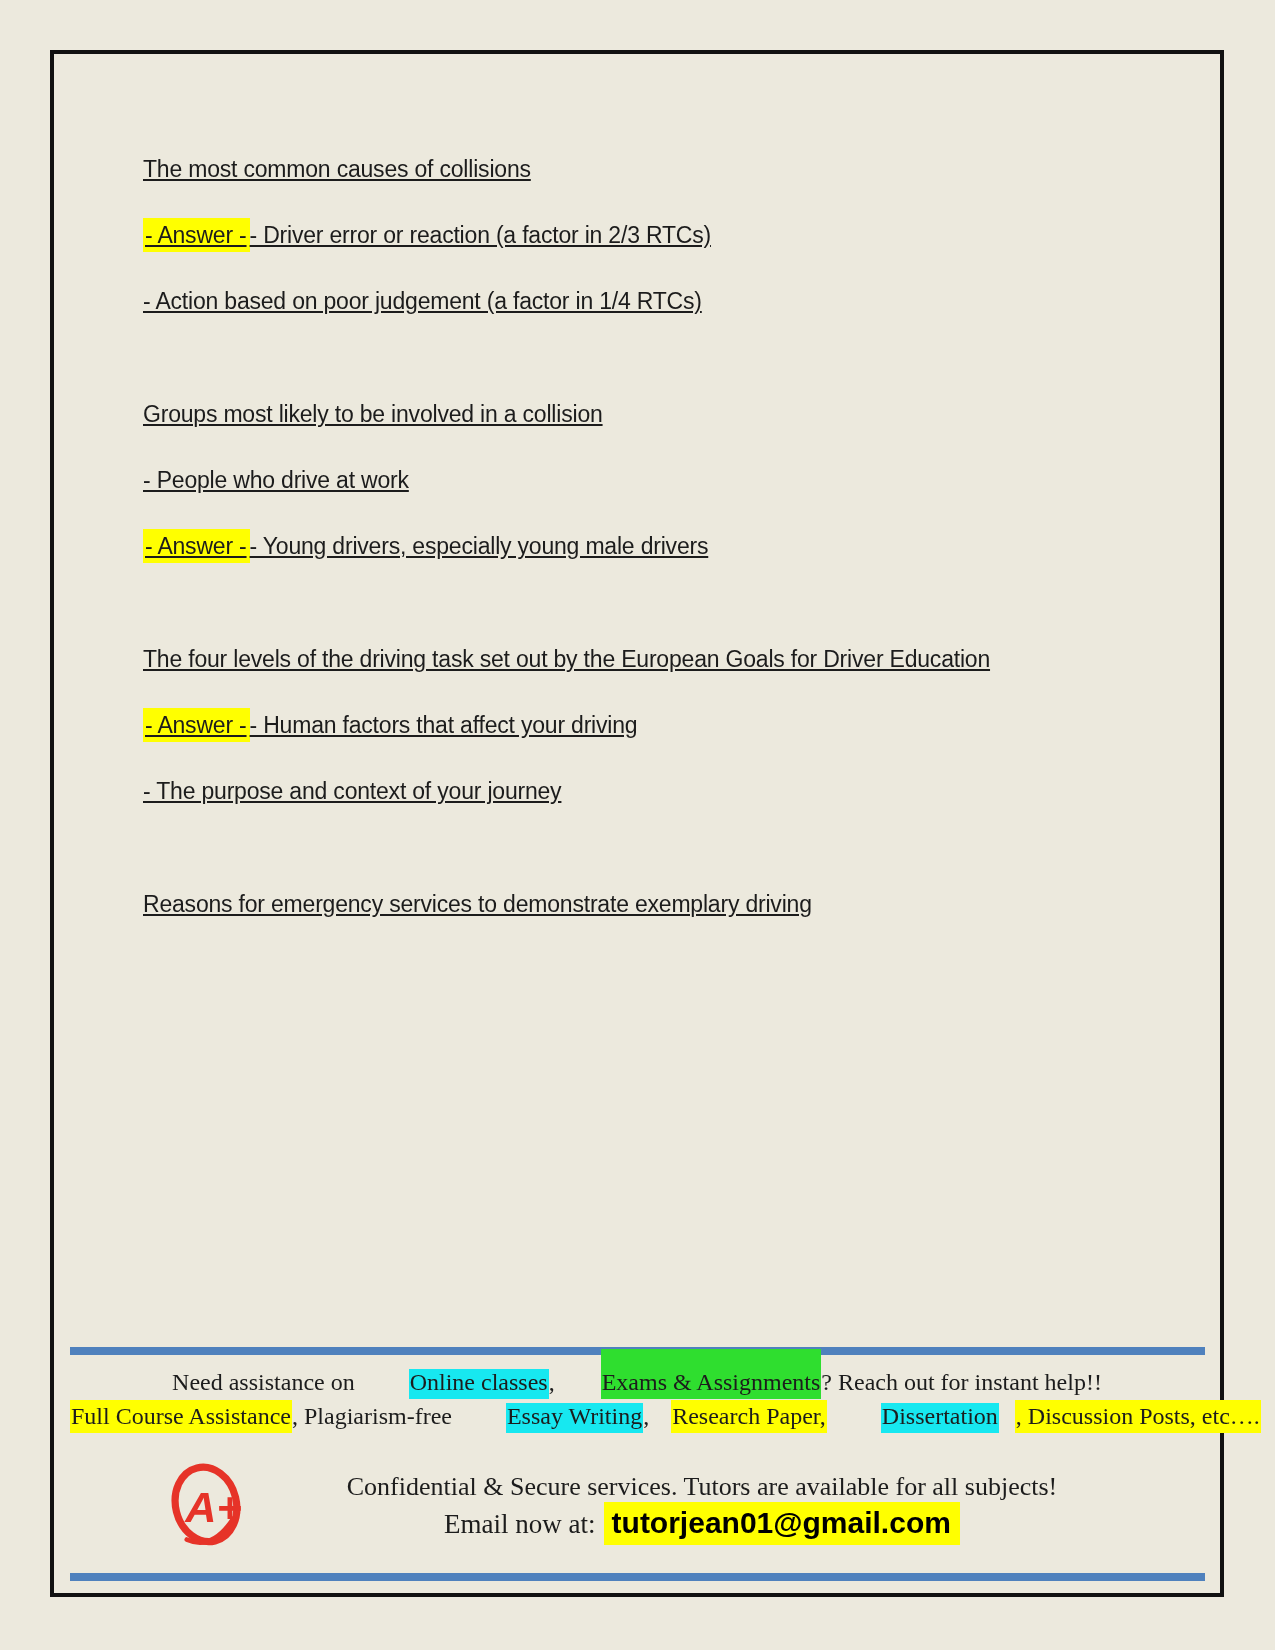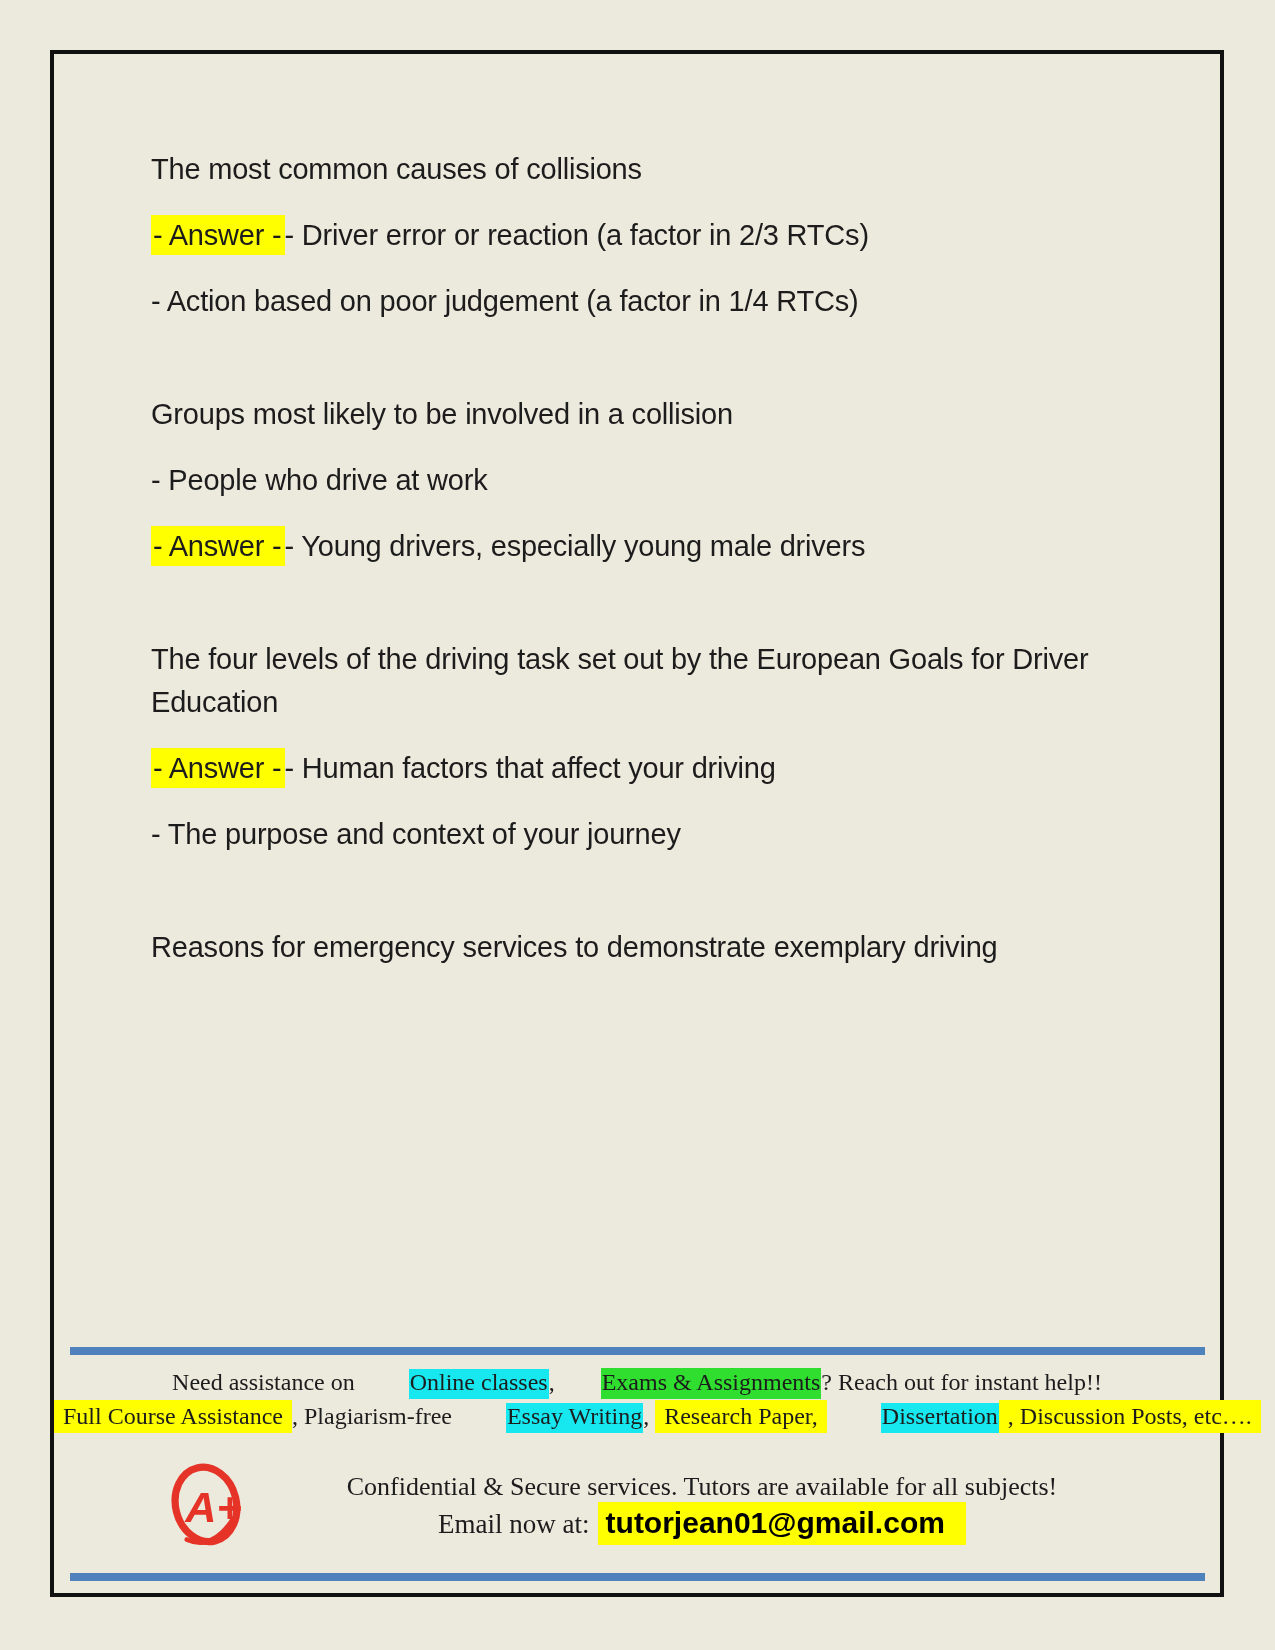--- a/index.html
+++ b/index.html
@@ -23,24 +23,25 @@
   }
   
   .content {
     position: absolute;
     left: 89px;
     top: 94px;
     width: 1075px;
   }
   .content section { margin: 0 0 70px 0; }
   .content p {
-    margin: 0 0 23px 8px;
-    font-size: 29px;
+    margin: 0 0 23px 0;
+    font-size: 23px;
     line-height: 43px;
     letter-spacing: -0.2px;
+    text-decoration: underline;
   }
   .content p.q { max-width: 950px; }
   mark.answer-mark {
     background: var(--yellow, #FFFF00);
     color: inherit;
     padding: 4px 3px 4px 2px;
   }
   
   .divider {
     position: absolute;
@@ -56,23 +57,23 @@
     position: absolute;
     left: 0; right: 0;
     text-align: center;
     font-family: "Liberation Serif", serif;
     font-size: 24px;
     line-height: 32px;
     white-space: nowrap;
   }
   .ad-line1 { top: 1312px; }
   .ad-line2 { top: 1346px; }
-  .hl-yellow { background: var(--yellow, #FFFF00); padding: 3px 9px 4px; }
+  .hl-yellow { background: var(--yellow, #FFFF00); padding: 3px 1px 4px; margin-left: 16px; }
   .hl-cyan   { background: var(--cyan, #17E8F0);  padding: 0 1px 4px; margin-left: 48px; }
-  .hl-green  { background: var(--green, #2FDE2F); padding: 1px 1px 4px; margin-left: 40px; }
+  .hl-green  { background: var(--green, #2FDE2F); padding: 20px 1px 4px; margin-left: 40px; }
   .secure-line {
     position: absolute;
     left: 150px; right: 20px;
     top: 1418px;
     text-align: center;
     font-family: "Liberation Serif", serif;
     font-size: 26px;
   }
   .email-line {
     position: absolute;
@@ -80,21 +81,21 @@
     top: 1452px;
     text-align: center;
     font-family: "Liberation Serif", serif;
     font-size: 27px;
   }
   .email-mark {
     background: var(--yellow, #FFFF00);
     font-family: "Liberation Sans", sans-serif;
     font-weight: bold;
     font-size: 30px;
-    padding: 4px 21px 6px 8px;
+    padding: 4px 9px 6px 8px;
     margin-left: 8px;
   }
   .logo {
     position: absolute;
     left: 112px;
     top: 1406px;
     width: 80px;
     height: 92px;
   }
 </style>

